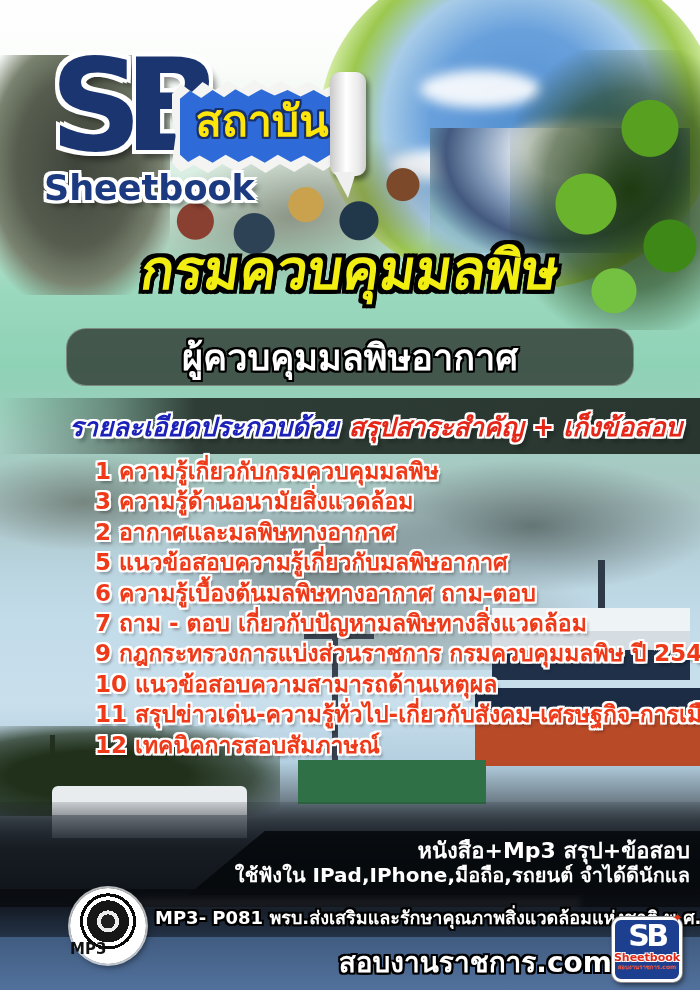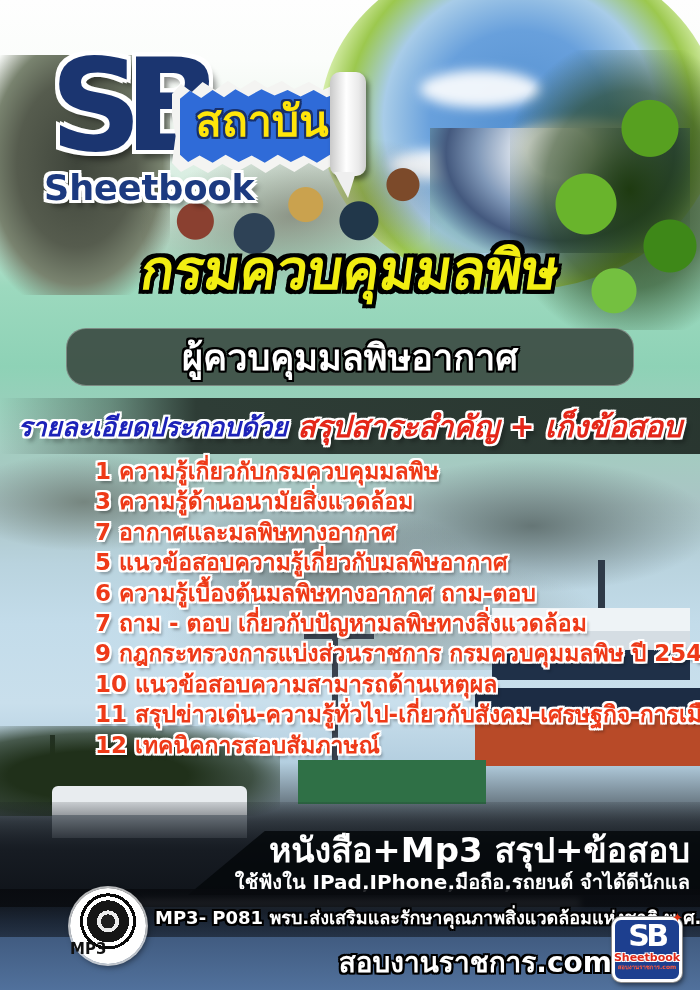--- a/index.html
+++ b/index.html
@@ -110,34 +110,34 @@
     display:flex; align-items:center; justify-content:center; }
   .pos-title { font-size:36px; font-weight:bold; color:#fff; }
 
   
   .details-banner { left:0; top:398px; width:700px; height:56px;
     background:linear-gradient(90deg, rgba(42,54,47,0) 0%, rgba(42,54,47,.45) 16%,
       rgba(38,50,44,.93) 28%, rgba(36,48,42,.96) 100%);
     display:flex; align-items:center; justify-content:flex-end; padding-right:18px;
     font-style:italic; white-space:nowrap; }
   .details-label { font-size:26px; font-weight:bold; color:#1c22b8; margin-right:10px; }
-  .details-highlight { font-size:30px; font-weight:bold; color:#e42618; }
+  .details-highlight { font-size:26px; font-weight:bold; color:#e42618; }
 
   
   .contents { left:95px; top:456px; width:600px; }
   .list-item { font-size:23px; font-weight:bold; color:#ee3a18; line-height:30.4px; white-space:nowrap;
     text-shadow:-2px -2px 0 #fff, 0 -2px 0 #fff, 2px -2px 0 #fff, -2px 0 0 #fff, 2px 0 0 #fff,
       -2px 2px 0 #fff, 0 2px 0 #fff, 2px 2px 0 #fff, 3px 4px 3px rgba(0,0,0,.3); }
 
   
   .offer-banner { left:188px; top:831px; width:512px; height:64px;
     background:rgba(4,7,10,.82); clip-path:polygon(15% 0, 100% 0, 100% 100%, 0 100%);
     display:flex; flex-direction:column; align-items:flex-end; justify-content:center;
     padding-right:10px; }
-  .offer-line1 { font-size:34px; font-weight:bold; color:#fff; line-height:1.1; white-space:nowrap; }
+  .offer-line1 { font-size:22px; font-weight:bold; color:#fff; line-height:1.1; white-space:nowrap; }
   .offer-line2 { font-size:20px; font-weight:bold; color:#fff; line-height:1.2; white-space:nowrap; }
   .mp3-strip { left:0; top:889px; width:700px; height:48px;
     background:linear-gradient(180deg, rgba(8,10,14,.88) 0%, rgba(14,18,24,.55) 100%); }
   .mp3-icon { left:70px; top:888px; width:76px; height:76px; border-radius:50%;
     background:radial-gradient(circle at 50% 44%, #202020 0 7px, #ececec 7px 11px, #161616 11px 21px,
       #ffffff 21px 25px, #0a0a0a 25px 28px, #ffffff 28px 100%);
     box-shadow:0 0 0 2px rgba(255,255,255,.7), 2px 3px 6px rgba(0,0,0,.5); }
   .mp3-icon-label { position:absolute; left:0; bottom:6px; width:100%; text-align:left;
     font-size:15px; font-weight:bold; color:#111; }
   .mp3-track { left:155px; top:903px; font-size:18px; font-weight:bold; color:#fff; white-space:nowrap; }
@@ -191,21 +191,21 @@
   </div>
 
   <div class="abs details-banner">
     <span class="details-label ow">รายละเอียดประกอบด้วย</span>
     <span class="details-highlight ow">สรุปสาระสำคัญ + เก็งข้อสอบ</span>
   </div>
 
   <div class="abs contents">
     <div class="list-item">1 ความรู้เกี่ยวกับกรมควบคุมมลพิษ</div>
     <div class="list-item">3 ความรู้ด้านอนามัยสิ่งแวดล้อม</div>
-    <div class="list-item">7 อากาศและมลพิษทางอากาศ</div>
+    <div class="list-item">2 อากาศและมลพิษทางอากาศ</div>
     <div class="list-item">5 แนวข้อสอบความรู้เกี่ยวกับมลพิษอากาศ</div>
     <div class="list-item">6 ความรู้เบื้องต้นมลพิษทางอากาศ ถาม-ตอบ</div>
     <div class="list-item">7 ถาม - ตอบ เกี่ยวกับปัญหามลพิษทางสิ่งแวดล้อม</div>
     <div class="list-item">9 กฎกระทรวงการแบ่งส่วนราชการ กรมควบคุมมลพิษ ปี 2545</div>
     <div class="list-item">10 แนวข้อสอบความสามารถด้านเหตุผล</div>
     <div class="list-item">11 สรุปข่าวเด่น-ความรู้ทั่วไป-เกี่ยวกับสังคม-เศรษฐกิจ-การเมือง-การกีฬา</div>
     <div class="list-item">12 เทคนิคการสอบสัมภาษณ์</div>
   </div>
 
   <div class="abs offer-banner">

